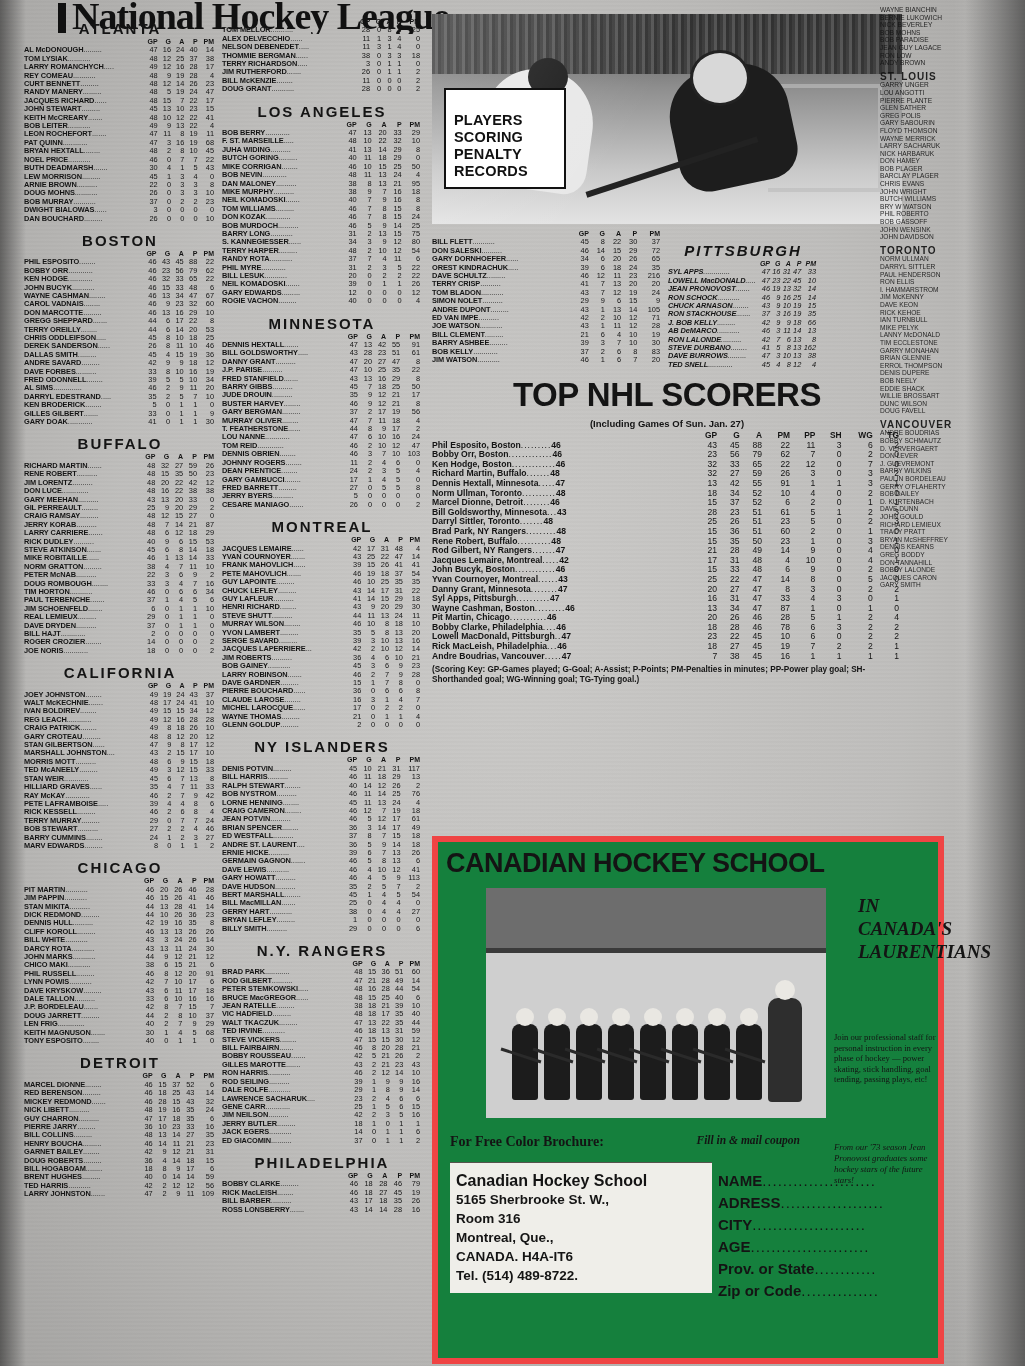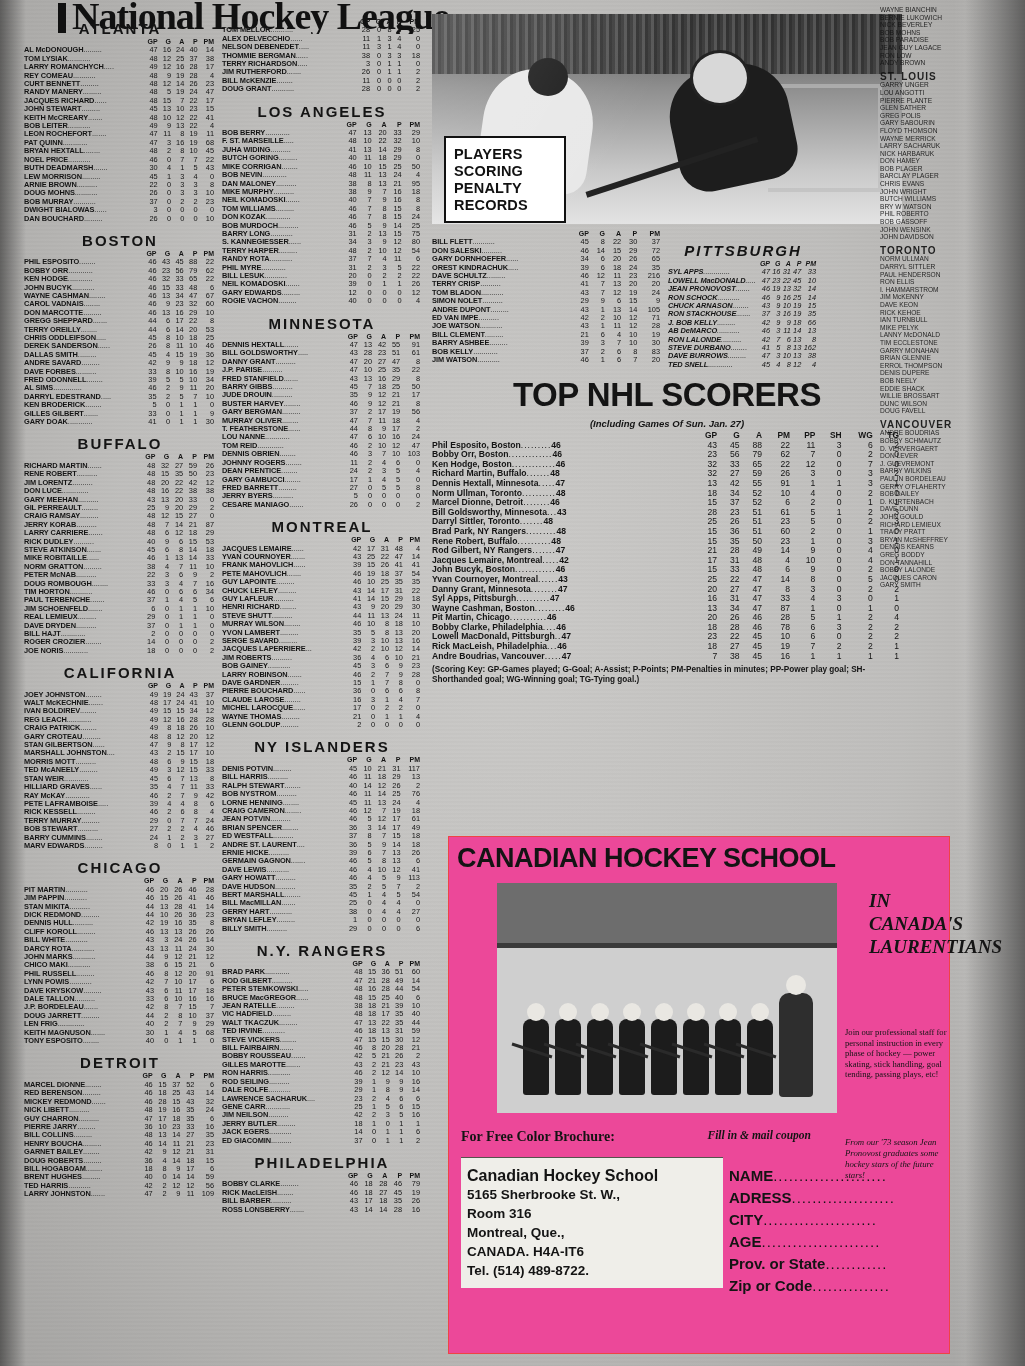--- a/index.html
+++ b/index.html
@@ -82,58 +82,58 @@
   #photo1 .goalie{position:absolute;left:240px;top:52px;width:120px;height:120px;background:#1d1d1d;border-radius:40% 40% 25% 25%;transform:rotate(-12deg);}
   #photo1 .goaliehelm{position:absolute;left:258px;top:36px;width:54px;height:50px;background:#d8d8d8;border-radius:50%;border:3px solid #222;}
   #photo1 .player{position:absolute;left:50px;top:56px;width:110px;height:120px;background:#e8e8e8;border-radius:45% 45% 20% 20%;transform:rotate(8deg);}
   #photo1 .playerhelm{position:absolute;left:96px;top:44px;width:40px;height:38px;background:#1b1b1b;border-radius:50%;}
   #photo1 .stick{position:absolute;left:150px;top:150px;width:180px;height:6px;background:#222;transform:rotate(-18deg);}
   #photo1 .net{position:absolute;right:20px;top:70px;width:110px;height:100px;border:4px solid #bdbdbd;border-left:none;opacity:.65;}
   #photo1 .glare{position:absolute;inset:0;background:linear-gradient(120deg, rgba(255,255,255,0.18), rgba(255,255,255,0) 45%);}
 
   #prbox{
     position:absolute;left:444px;top:88px;width:104px;
-    background:#ffffff;border:2px solid #111;padding:8px 6px 7px 8px;margin-top:48px;
+    background:#ffffff;border:2px solid #111;padding:22px 6px 7px 8px;
   }
   #prbox div{
     font-family:"Liberation Sans", sans-serif;
     font-weight:bold;font-size:14.5px;line-height:17px;letter-spacing:0.2px;color:#111;
   }
 
   
   #scorers{
     position:absolute;left:432px;top:372px;width:470px;
   }
   #scorers h2{
     margin:4px;font-family:"Liberation Sans", sans-serif;
     font-weight:bold;font-size:33px;letter-spacing:-0.5px;text-align:center;
   }
   #scorers .sub{
-    text-align:center;font-size:9.5px;font-weight:bold;margin:2px 0 2px 0;font-style:italic;
+    text-align:center;font-size:9.5px;font-weight:bold;margin:2px 0 2px 0;
   }
   table.scorers{width:100%;border-collapse:collapse;font-size:8.6px;line-height:9.6px;}
   table.scorers th{font-size:8.4px;font-weight:bold;text-align:right;padding:0 3px 0 0;}
   table.scorers th.nm{text-align:left;}
   table.scorers td{text-align:right;padding:0 3px 0 0;white-space:nowrap;}
   table.scorers td.nm{text-align:left;font-weight:bold;}
   #scorekey{font-size:8.2px;line-height:9.4px;font-weight:bold;margin-top:4px;}
 
   
   #pitt{position:absolute;left:668px;top:240px;width:150px;font-style:italic;}
   #midteams{position:absolute;left:432px;top:230px;width:230px;}
 
   
   #rail{position:absolute;left:880px;top:6px;width:138px;font-size:6.6px;line-height:7.6px;opacity:.92;}
   #rail .teamname{font-size:10px;letter-spacing:1px;text-align:left;margin:6px 0 1px 0;}
   #rail .rowline{white-space:nowrap;overflow:hidden;}
 
   
   #ad{
-    position:absolute;left:448px;top:836px;width:500px;height:516px;
-    background:#ec4899;border:1px solid #ef4444;
+    position:absolute;left:432px;top:836px;width:500px;height:516px;
+    background:#15803d;border:6px solid #ef4444;
   }
   #ad h3{
     margin:6px 6px 2px 8px;font-family:"Liberation Sans", sans-serif;
     font-weight:bold;font-size:27px;letter-spacing:-0.5px;
   }
   #adphoto{
     position:absolute;left:48px;top:46px;width:340px;height:230px;background:#d3d1cc;overflow:hidden;
   }
   #adphoto .rinkbg{position:absolute;inset:0;background:linear-gradient(180deg,#6d6d6d 0 28%,#cfcfcf 28% 100%);}
   #adphoto .board{position:absolute;left:0;top:26%;right:0;height:5px;background:#3a3a3a;}

